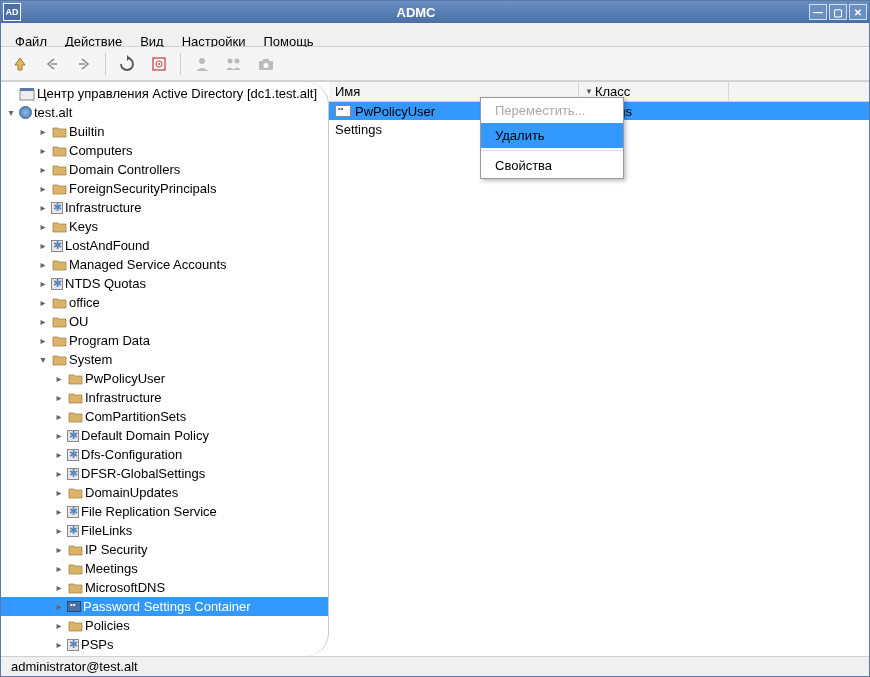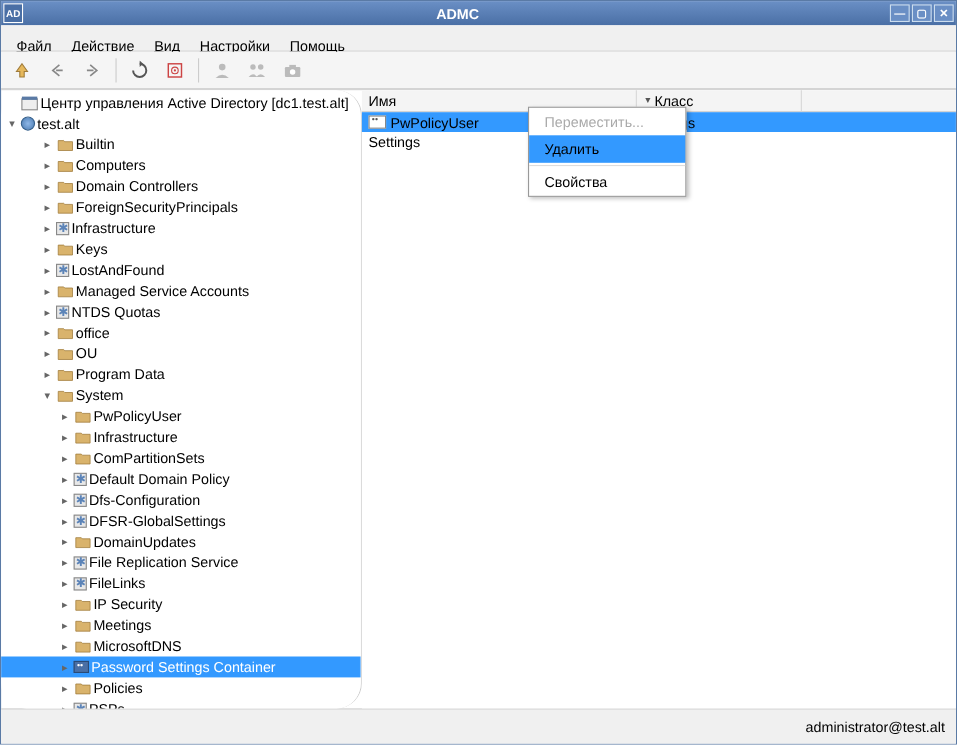--- a/index.html
+++ b/index.html
@@ -50,21 +50,21 @@
 .list-body .pwicon { width: 16px; height: 12px; background: #e8e8e8; border: 1px solid #888; position: relative; flex-shrink: 0; }
 .list-body .row.selected .pwicon { background: #fff; }
 .list-body .pwicon::after { content: "••"; position: absolute; top: -2px; left: 2px; font-size: 8px; color: #555; }
 
 .ctx-menu { position: absolute; background: #fff; border: 1px solid #999; box-shadow: 2px 2px 4px rgba(0,0,0,0.25); min-width: 144px; z-index: 10; }
 .ctx-menu .ctx-item { padding: 5px 14px; cursor: pointer; }
 .ctx-menu .ctx-item.disabled { color: #aaa; cursor: default; }
 .ctx-menu .ctx-item.hover { background: #3399ff; color: #000000; }
 .ctx-menu .ctx-sep { height: 1px; background: #ddd; margin: 2px 0; }
 
-.statusbar { height: 32px; background: #f0f0f0; border-top: 1px solid #d0d0d0; display: flex; align-items: center; justify-content: flex-end; padding: 0 10px; }
+.statusbar { height: 20px; background: #f0f0f0; border-top: 1px solid #d0d0d0; display: flex; align-items: center; padding: 0 10px; }
 </style>
 </head>
 <body>
 
 <div class="window">
 
   <div class="titlebar">
     <div class="app-icon">AD</div>
     <div class="title">ADMC</div>
     <div class="wbtns">

